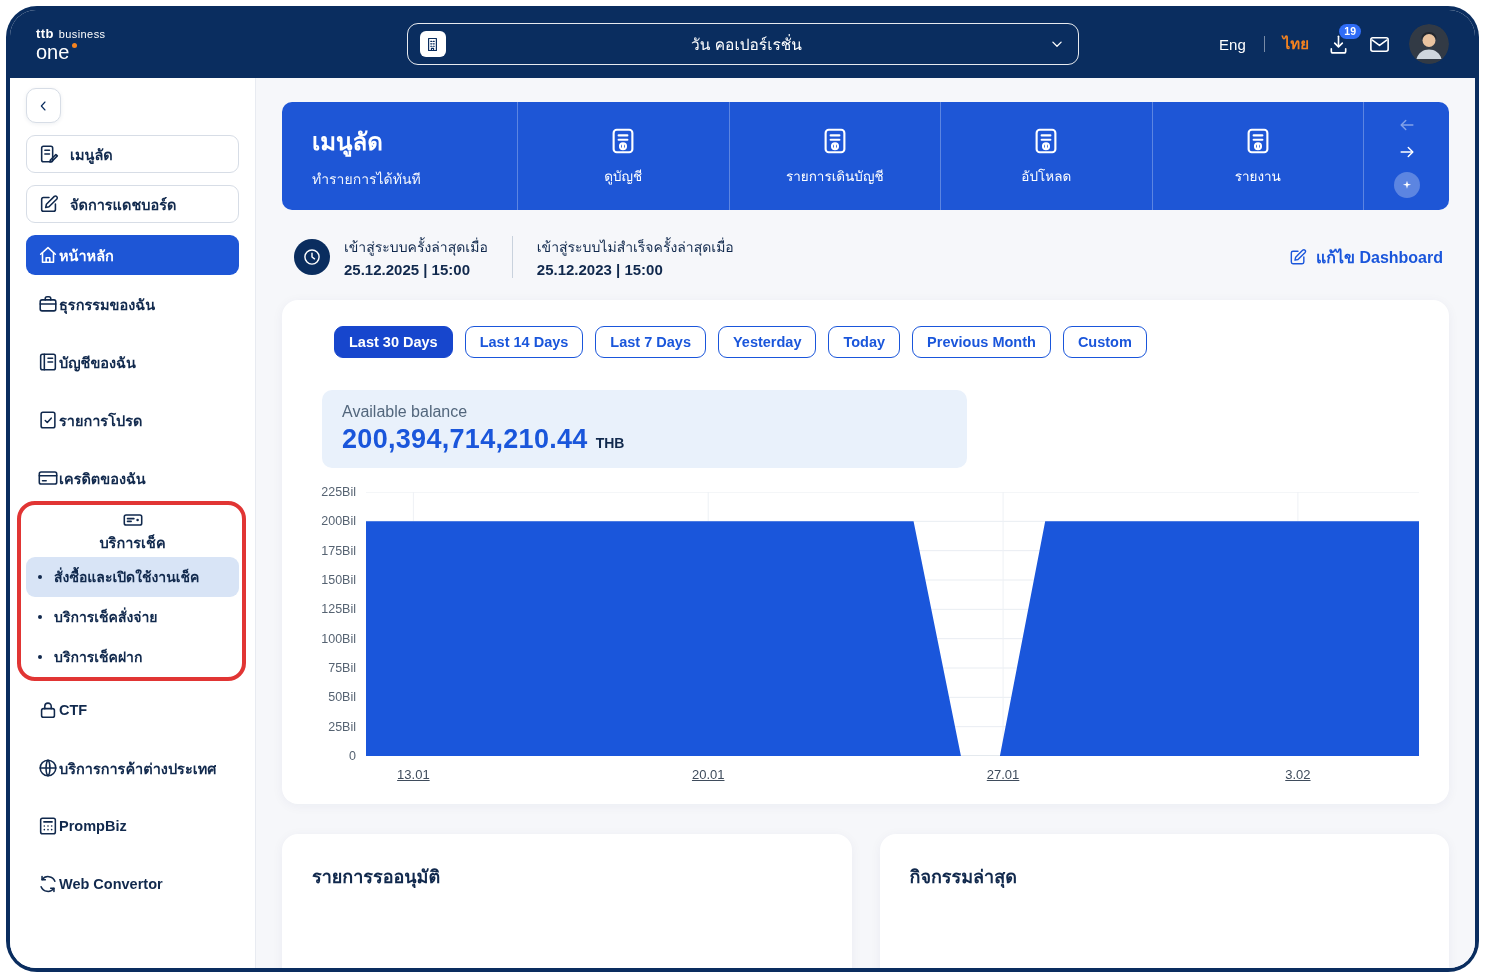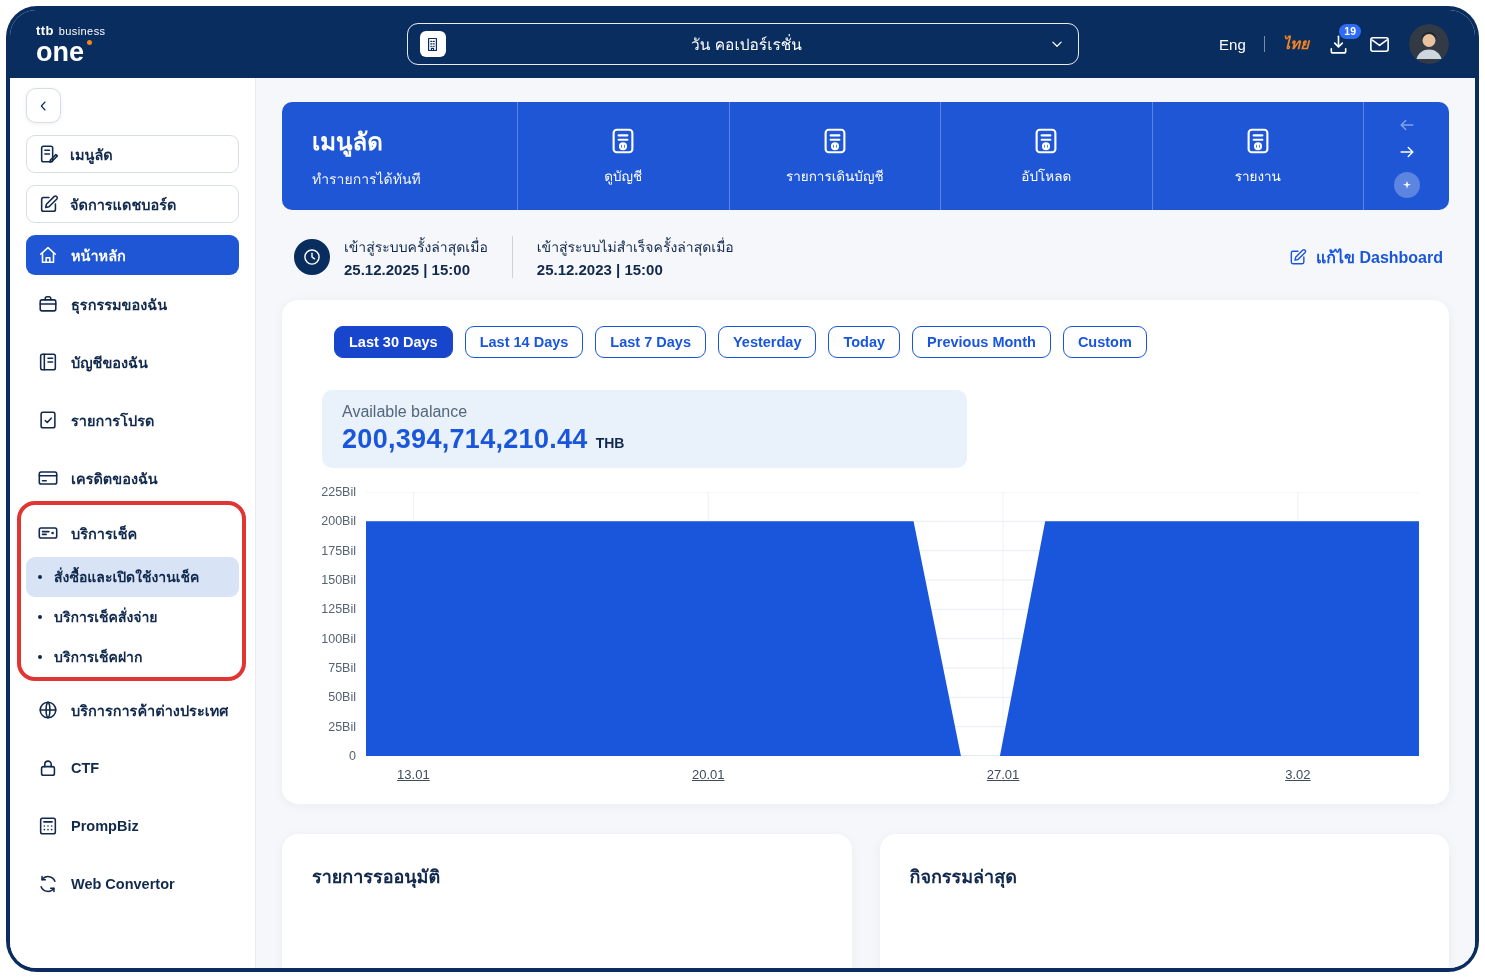--- a/index.html
+++ b/index.html
@@ -16,52 +16,52 @@
   .icon svg{fill:none; stroke:currentColor; stroke-width:1.7; stroke-linecap:round; stroke-linejoin:round; display:block;}
   .icon .fill{fill:currentColor; stroke:none;}
   .frame{position:absolute; inset:6px; background:var(--navy); border-radius:31px; padding:4px;}
   .app{height:100%; background:#fff; border-radius:26px; overflow:hidden; display:flex; flex-direction:column;}
 
   
   .topbar{flex:0 0 68px; background:var(--navy); display:flex; align-items:center; padding:0 26px; color:#fff; position:relative;}
   .logo{display:flex; flex-direction:column; gap:1px; cursor:default;}
   .logo-top{display:flex; align-items:baseline; gap:5px; font-size:11px; letter-spacing:.4px;}
   .logo-ttb{font-weight:800; font-size:13px;}
-  .logo-one{font-size:27px; font-weight:700; line-height:1; position:relative; width:max-content;}
+  .logo-one{font-size:20px; font-weight:400; line-height:1; position:relative; width:max-content;}
   .logo-dot{position:absolute; top:1px; right:-8px; width:5px; height:5px; border-radius:50%; background:var(--orange);}
   .selector{position:absolute; left:50%; transform:translateX(-50%); width:672px; height:42px; border:1.6px solid rgba(255,255,255,.9); border-radius:11px; display:flex; align-items:center; padding:0 12px; cursor:pointer; background:transparent; color:#fff;}
   .selector-icon{width:26px; height:26px; border-radius:6px; background:#fff; color:var(--navy); display:flex; align-items:center; justify-content:center;}
   .selector-icon svg{width:17px; height:17px;}
   .selector-text{flex:1; text-align:center; font-size:15.5px;}
   .selector-chevron svg{width:18px; height:18px;}
   .top-right{margin-left:auto; display:flex; align-items:center; gap:18px;}
   .lang{font-size:15px; cursor:pointer;}
   .lang-divider{width:1px; height:16px; background:rgba(255,255,255,.45);}
-  .lang.thai{font-weight:700; color:var(--orange);font-style:italic;}
+  .lang.thai{font-weight:700; color:var(--orange);}
   .icon-btn{position:relative; display:flex; color:#fff; cursor:pointer;}
   .icon-btn svg{width:23px; height:23px;}
   .badge{position:absolute; top:-9px; right:-11px; background:var(--badge-blue); color:#fff; font-size:10.5px; font-weight:700; border-radius:9px; padding:1.5px 5px; line-height:1.2;}
   .avatar{width:40px; height:40px; border-radius:50%; overflow:hidden; flex:0 0 40px; cursor:pointer;}
   .avatar svg{display:block; width:100%; height:100%;}
 
   
   .app-body{flex:1; display:flex; overflow:hidden;}
 
   
   .sidebar{width:246px; flex:0 0 246px; background:#fff; border-right:1px solid #e8ebf1; padding:10px 16px; overflow:hidden;}
   .collapse-btn{width:35px; height:35px; border:1px solid var(--border-gray); border-radius:10px; background:#fff; display:flex; align-items:center; justify-content:center; color:var(--navy); cursor:pointer; box-shadow:0 1px 4px rgba(20,45,90,.08);}
   .collapse-btn svg{width:16px; height:16px;}
   .side-box{margin-top:12px; height:38px; border:1px solid var(--border-gray); border-radius:9px; display:flex; align-items:center; gap:10px; padding:0 11px; font-weight:700; font-size:14.5px; cursor:pointer; color:var(--text-dark);}
-  .side-item{height:58px; display:flex; align-items:center; gap:12px; padding:0 11px; font-weight:700; font-size:14.5px; cursor:pointer; color:var(--text-dark);}
+  .side-item{height:58px; display:flex; align-items:center; gap:0; padding:0 11px; font-weight:700; font-size:14.5px; cursor:pointer; color:var(--text-dark);}
   .side-item.active{height:40px; margin-top:12px; background:var(--primary); color:#fff; border-radius:9px;}
   .si-icon{display:flex; flex:0 0 auto;}
   .si-icon svg{width:22px; height:22px;}
   .si-label{white-space:nowrap; overflow:hidden;}
   .check-group{position:relative; margin:2px 0 4px;}
-  .check-group .side-item{height:48px;}
+  .check-group .side-item{height:48px;flex-direction:column;}
   .sub-item{height:40px; display:flex; align-items:center; padding:0 10px 0 12px; font-weight:600; font-size:14px; color:var(--text-dark); cursor:pointer; border-radius:9px;}
   .sub-item .dot{width:4px; height:4px; border-radius:50%; background:var(--text-dark); margin-right:12px; flex:0 0 auto;}
   .sub-item.selected{background:var(--selected-sub-bg);}
   .annotation{position:absolute; left:-9px; right:-7px; top:-8px; bottom:-4px; border:4px solid var(--annotation-red); border-radius:18px; pointer-events:none;}
 
   
   .main{flex:1; background:var(--main-bg); padding:24px 26px 0; overflow:hidden;}
 
   .banner{height:108px; border-radius:10px; background:var(--primary); display:flex; color:#fff; overflow:hidden;}
   .banner-title{width:235px; padding-left:30px; display:flex; flex-direction:column; justify-content:center; gap:7px;}
@@ -281,36 +281,36 @@
           <div class="sub-item">
             <span class="dot"></span>
             <span class="si-label">บริการเช็คฝาก</span>
           </div>
           <div class="annotation"></div>
         </div>
 
         <div class="side-item">
           <span class="si-icon icon">
             <svg viewBox="0 0 24 24">
+                <rect x="5" y="10.5" width="14" height="9.5" rx="2"></rect>
+                <path d="M8.5 10.5V8a3.5 3.5 0 0 1 7 0v2.5"></path>
+              </svg>
+          </span>
+          <span class="si-label">CTF</span>
+        </div>
+
+        <div class="side-item">
+          <span class="si-icon icon">
+            <svg viewBox="0 0 24 24">
                 <circle cx="12" cy="12" r="8.5"></circle>
                 <path d="M3.5 12h17"></path>
                 <path d="M12 3.5c2.8 2.3 2.8 14.7 0 17M12 3.5c-2.8 2.3-2.8 14.7 0 17"></path>
               </svg>
           </span>
           <span class="si-label">บริการการค้าต่างประเทศ</span>
-        </div>
-
-        <div class="side-item">
-          <span class="si-icon icon">
-            <svg viewBox="0 0 24 24">
-                <rect x="5" y="10.5" width="14" height="9.5" rx="2"></rect>
-                <path d="M8.5 10.5V8a3.5 3.5 0 0 1 7 0v2.5"></path>
-              </svg>
-          </span>
-          <span class="si-label">CTF</span>
         </div>
 
         <div class="side-item">
           <span class="si-icon icon">
             <svg viewBox="0 0 24 24">
                 <rect x="4" y="3.5" width="16" height="17" rx="2"></rect>
                 <path d="M7.5 7.5h9"></path>
                 <circle class="fill" cx="8" cy="12" r="0.9"></circle>
                 <circle class="fill" cx="12" cy="12" r="0.9"></circle>
                 <circle class="fill" cx="16" cy="12" r="0.9"></circle>

